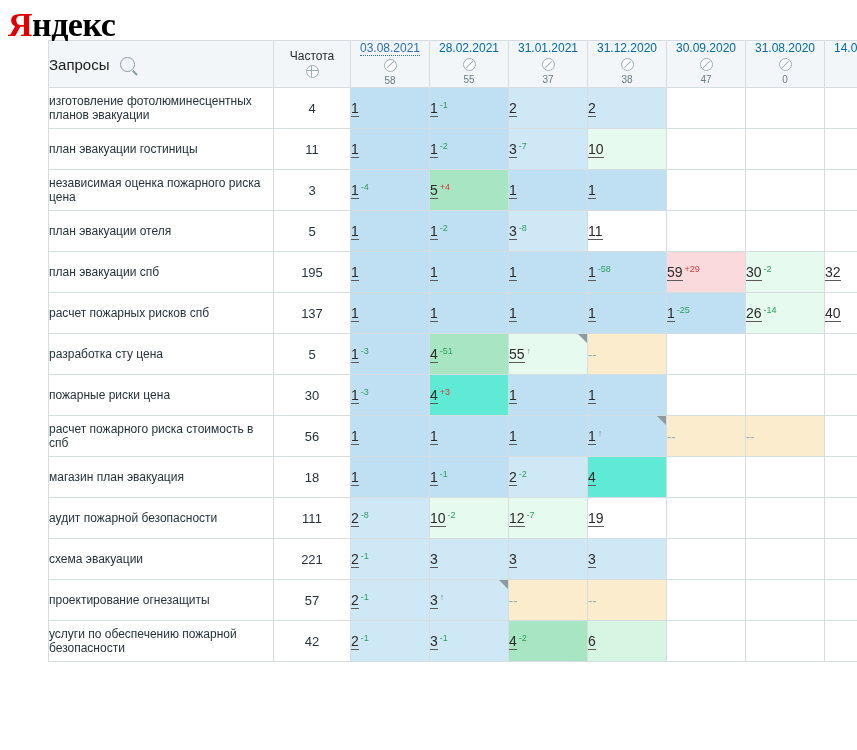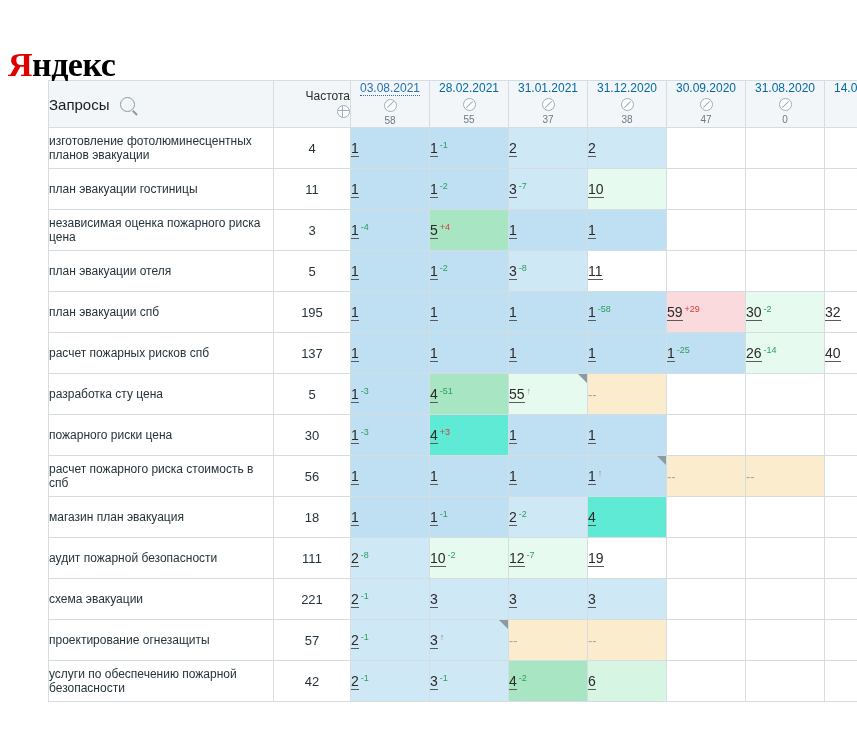--- a/index.html
+++ b/index.html
@@ -13,21 +13,20 @@
     height: 750px;
     position: relative;
     overflow: hidden;
     background: #ffffff;
   }
   
   .logo {
     padding: 6px 16px 4px 8px;
     height: 40px;
     box-sizing: border-box;
-    margin-top: 40px;
   }
   .logo-text {
     font-family: "Liberation Serif", serif;
     font-size: 34px;
     font-weight: bold;
     letter-spacing: -0.5px;
     color: #000000;
     line-height: 38px;
   }
   .logo-text .ya-red { color: #e00000; }
@@ -84,21 +83,21 @@
     width: 1.6px;
     height: 6px;
     background: #8a9aa3;
     right: -2px;
     bottom: -5px;
     transform: rotate(-45deg);
   }
   .freq-head-inner {
     display: flex;
     flex-direction: column;
-    align-items: flex-end;
+    align-items: center;
     justify-content: center;
     gap: 2px;
     line-height: 13px;
   }
   .globe-icon {
     display: inline-block;
     width: 11px;
     height: 11px;
     border: 1px solid #9bafb8;
     border-radius: 50%;
@@ -394,21 +393,21 @@
           <td class="freq">5</td>
           <td class="pos bg-blue"><span class="pos-val">1</span><span class="delta down">-3</span></td>
           <td class="pos bg-green2"><span class="pos-val">4</span><span class="delta down">-51</span></td>
           <td class="pos bg-green4"><span class="pos-val">55</span><span class="delta zero">↑</span><span class="corner"></span></td>
           <td class="pos bg-beige"><span class="dash">--</span></td>
           <td class="pos bg-empty"></td>
           <td class="pos bg-empty"></td>
           <td class="pos bg-empty"></td>
         </tr>
         <tr>
-          <td class="query">пожарного риски цена</td>
+          <td class="query">пожарные риски цена</td>
           <td class="freq">30</td>
           <td class="pos bg-blue"><span class="pos-val">1</span><span class="delta down">-3</span></td>
           <td class="pos bg-green"><span class="pos-val">4</span><span class="delta up">+3</span></td>
           <td class="pos bg-blue"><span class="pos-val">1</span></td>
           <td class="pos bg-blue"><span class="pos-val">1</span></td>
           <td class="pos bg-empty"></td>
           <td class="pos bg-empty"></td>
           <td class="pos bg-empty"></td>
         </tr>
         <tr>

